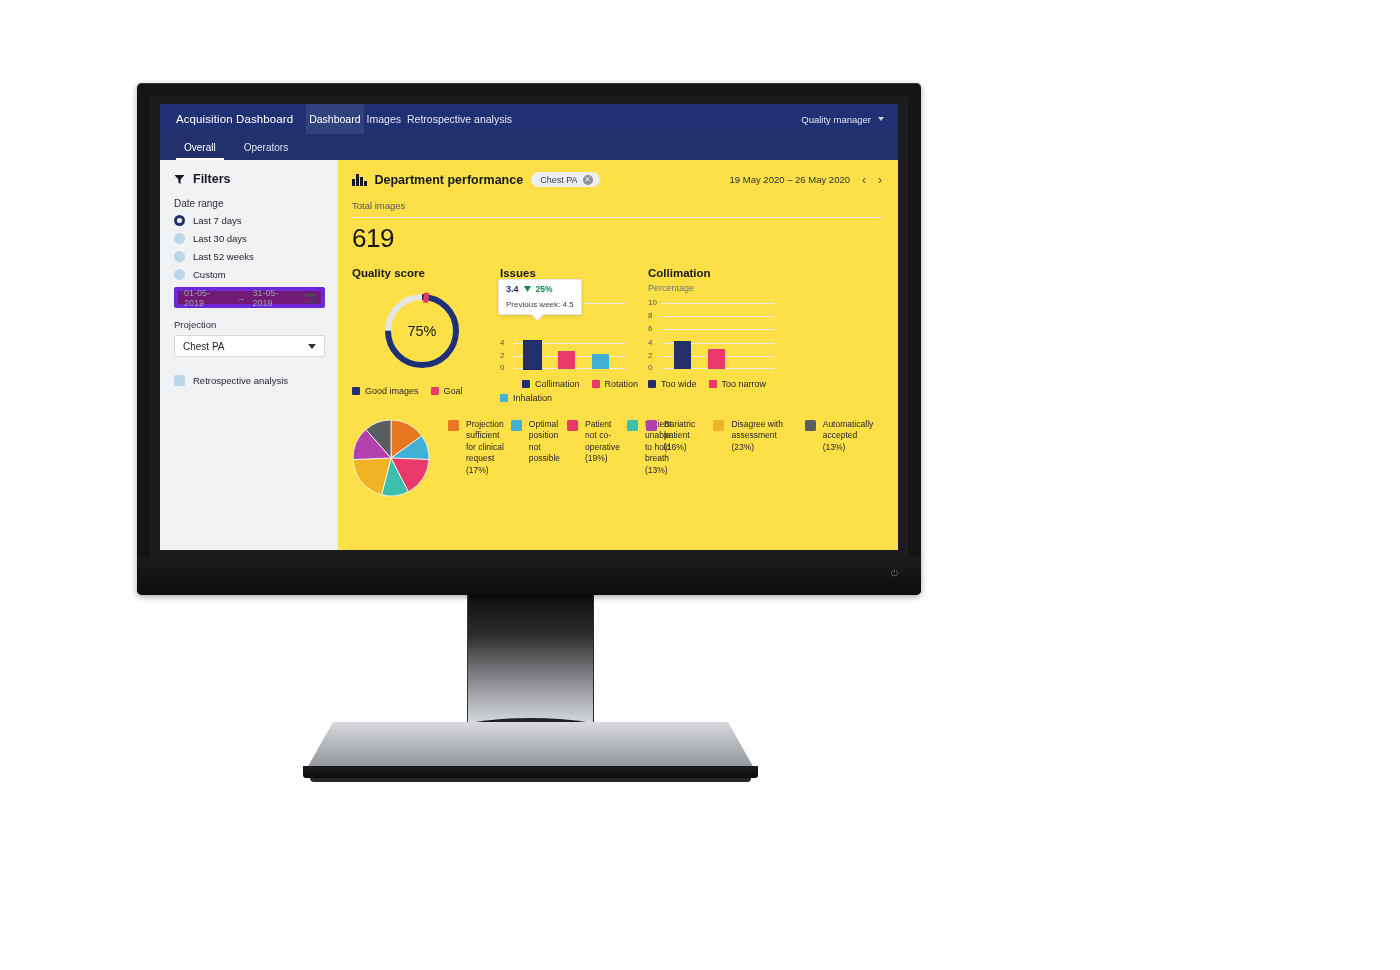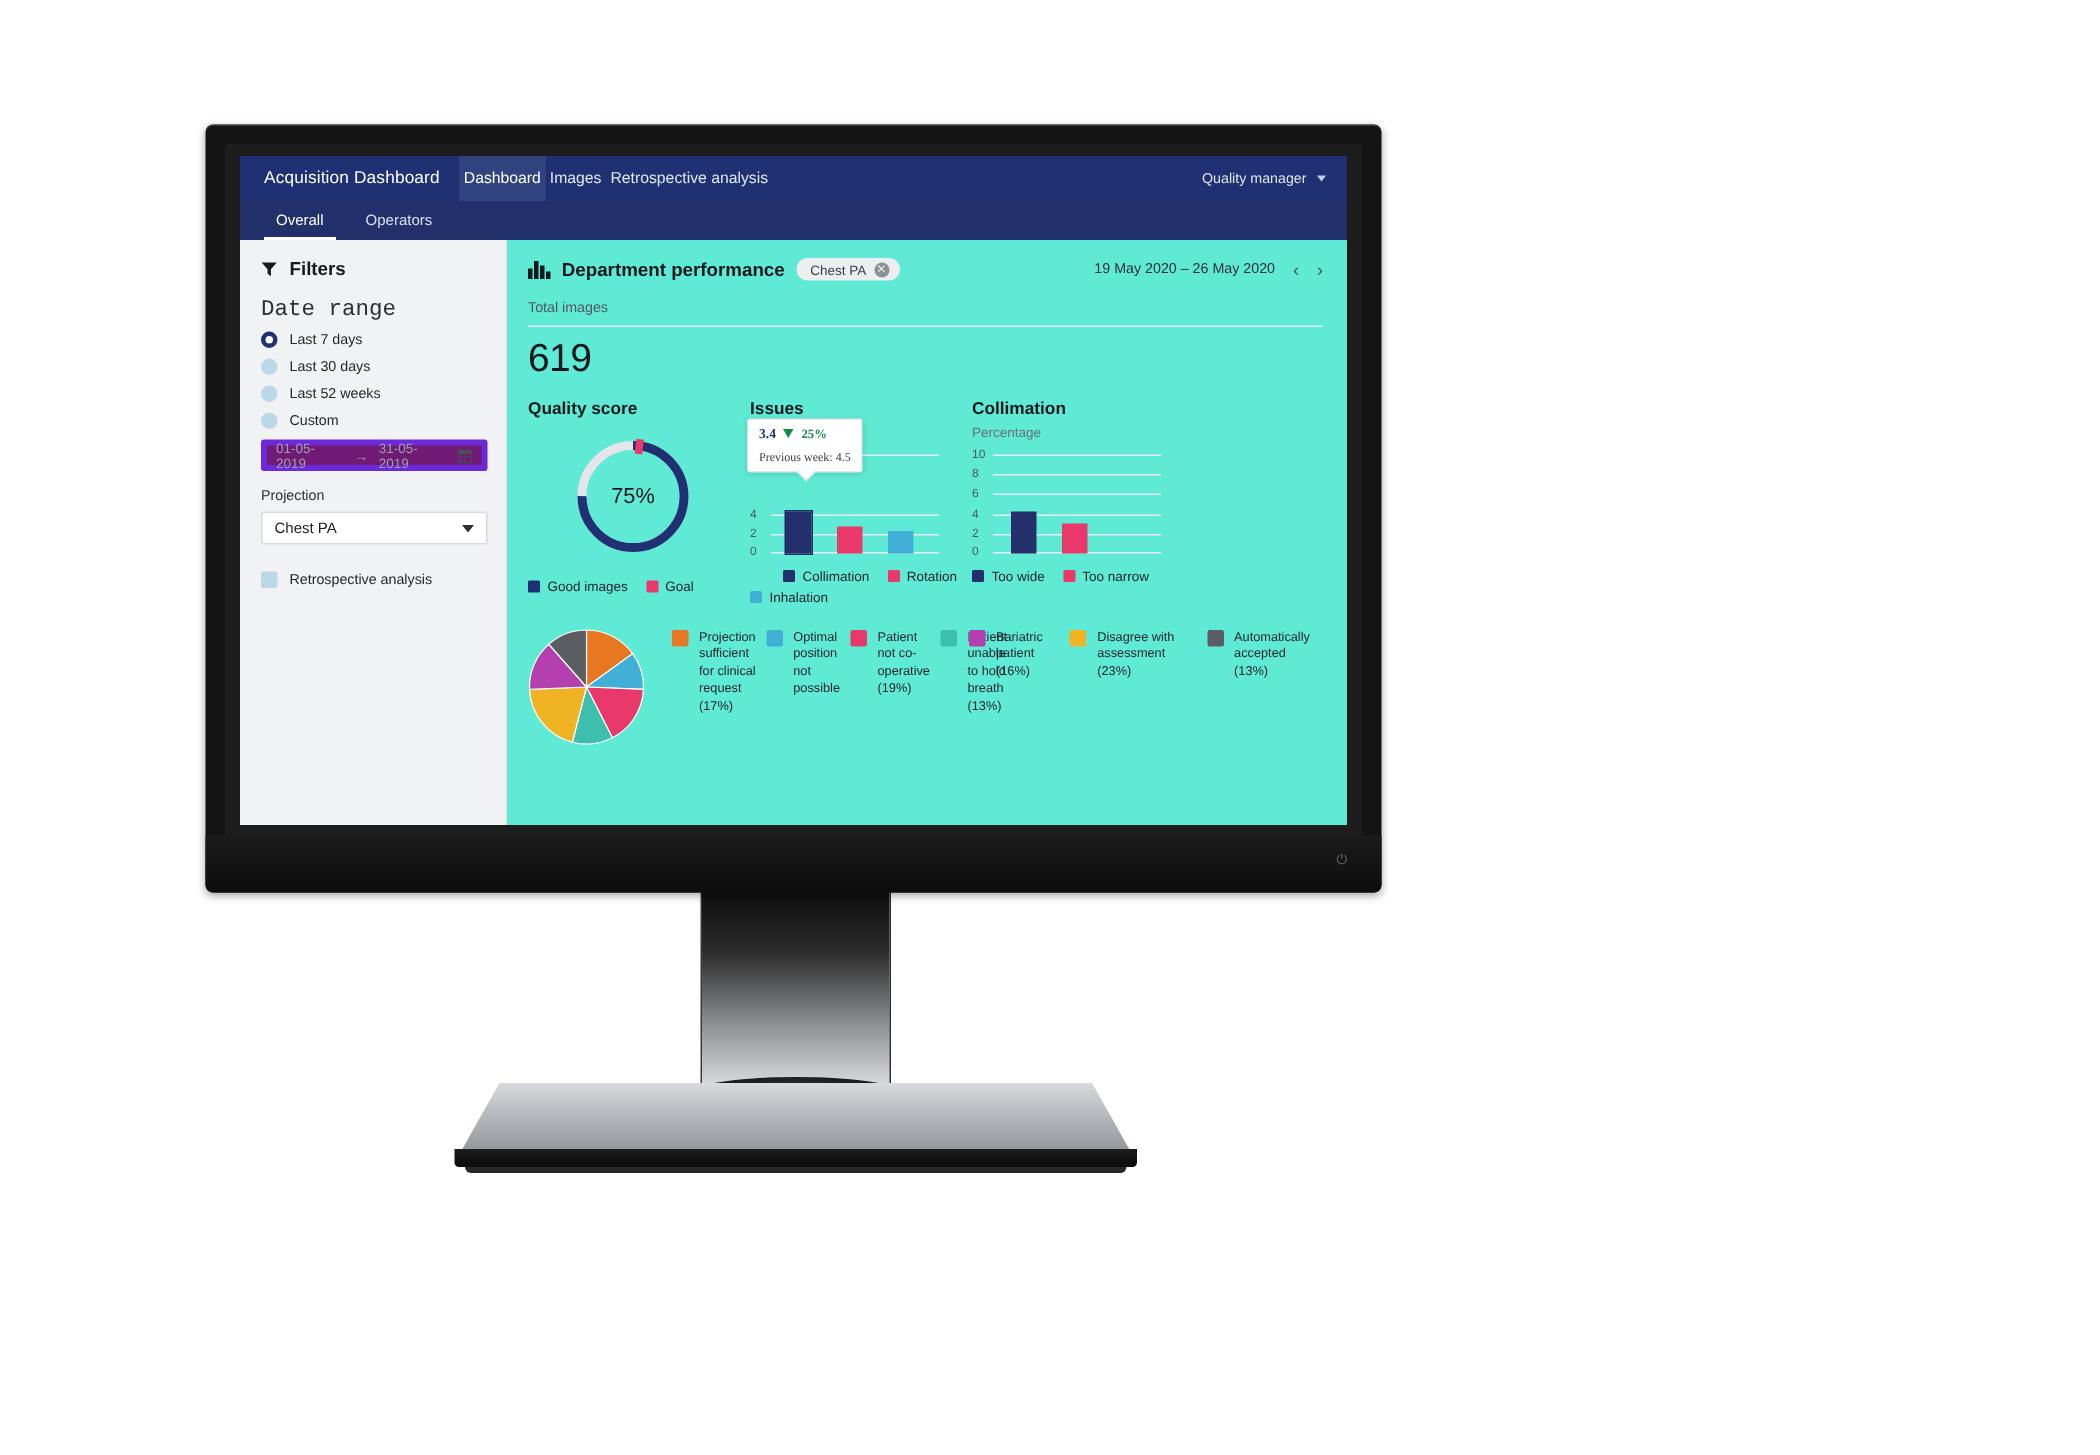--- a/index.html
+++ b/index.html
@@ -105,21 +105,21 @@
   .body { flex: 1; display: flex; min-height: 0; }
 
   
   .sidebar {
     width: 178px; flex: 0 0 178px; background: #f1f2f4;
     border-right: 1px solid #e1e3e6; padding: 12px 12px 0 14px;
   }
   .filters-head { display: flex; align-items: center; gap: 8px; margin-bottom: 12px; }
   .funnel { width: 11px; height: 11px; }
   .filters-title { font-size: 12.5px; font-weight: 700; color: #16181d; }
-  .group-label { font-size: 15px; color: #2b2f36; margin-bottom: 6px; font-family: Liberation Mono, monospace; }
+  .group-label { font-size: 10px; color: #2b2f36; margin-bottom: 6px; }
   .radio-row { display: flex; align-items: center; gap: 8px; margin-bottom: 7px; }
   .radio {
     width: 11px; height: 11px; border-radius: 50%; background: #bcd7e8; flex: 0 0 11px;
   }
   .radio.on { background: #ffffff; border: 3px solid #1f3173; }
   .radio-label { font-size: 9.5px; color: #23262c; }
   .daterange {
     margin-top: 5px; height: 21px; background: #701a75; border: 4px solid #6d28d9;
     border-radius: 2px; display: flex; align-items: center; gap: 7px;
     padding: 0 6px; font-size: 9px; color: #9ba1a9;
@@ -135,21 +135,21 @@
   .select .caret {
     margin-left: auto; width: 0; height: 0;
     border-left: 4px solid transparent; border-right: 4px solid transparent;
     border-top: 5px solid #2b2f36;
   }
   .retro-row { display: flex; align-items: center; gap: 8px; margin-top: 18px; }
   .checkbox { width: 11px; height: 11px; background: #bcd7e8; border-radius: 1.5px; flex: 0 0 11px; }
   .retro-label { font-size: 9.5px; color: #23262c; }
 
   
-  .main { flex: 1; background: #5eead4; padding: 12px 16px 0 14px; min-width: 0; overflow: hidden; }
+  .main { flex: 1; background: #fde047; padding: 12px 16px 0 14px; min-width: 0; overflow: hidden; }
   .main-head { display: flex; align-items: center; gap: 8px; }
   .bars-icon { display: flex; align-items: flex-end; gap: 1.5px; height: 13px; }
   .bars-icon i { display: block; width: 2.5px; background: #16181d; }
   .dept-title { font-size: 12.5px; font-weight: 700; color: #16181d; white-space: nowrap; }
   .chip {
     display: flex; align-items: center; gap: 5px;
     background: #eceef0; border-radius: 10px; padding: 2.5px 7px 2.5px 9px;
     font-size: 9px; color: #3a3f47;
   }
   .chip-x {
@@ -187,21 +187,21 @@
   .plot { position: relative; width: 126px; height: 66px; margin-top: 10px; }
   .gridline { position: absolute; left: 14px; right: 0; height: 1px; background: #e9ebee; }
   .ytick { position: absolute; left: 0; width: 12px; text-align: left; font-size: 8px; color: #52575f; }
   .bars { position: absolute; left: 18px; right: 0; bottom: 0; height: 100%; }
   .bar { position: absolute; bottom: 0; width: 17px; }
   .bar.hl { outline: 1.5px solid #1b2a63; outline-offset: -0.5px; }
 
   .tooltip {
     position: absolute; z-index: 5; background: #ffffff; border: 1px solid #e3e5e8;
     border-radius: 2px; box-shadow: 0 1px 4px rgba(0,0,0,.14);
-    padding: 4px 7px 5px; white-space: nowrap; font-family: Liberation Serif, serif;
+    padding: 4px 7px 5px; white-space: nowrap;
   }
   .tt-line1 { display: flex; align-items: center; gap: 5px; font-size: 9px; }
   .tt-val { color: #1f3173; font-weight: 700; }
   .tt-delta { color: #128a4a; font-weight: 700; font-size: 8.5px; }
   .tt-sub { font-size: 8px; color: #3a3f47; margin-top: 6px; }
   .tt-tail {
     position: absolute; left: 34px; bottom: -5px; width: 9px; height: 9px;
     background: #ffffff; border-right: 1px solid #e3e5e8; border-bottom: 1px solid #e3e5e8;
     transform: rotate(45deg);
   }

